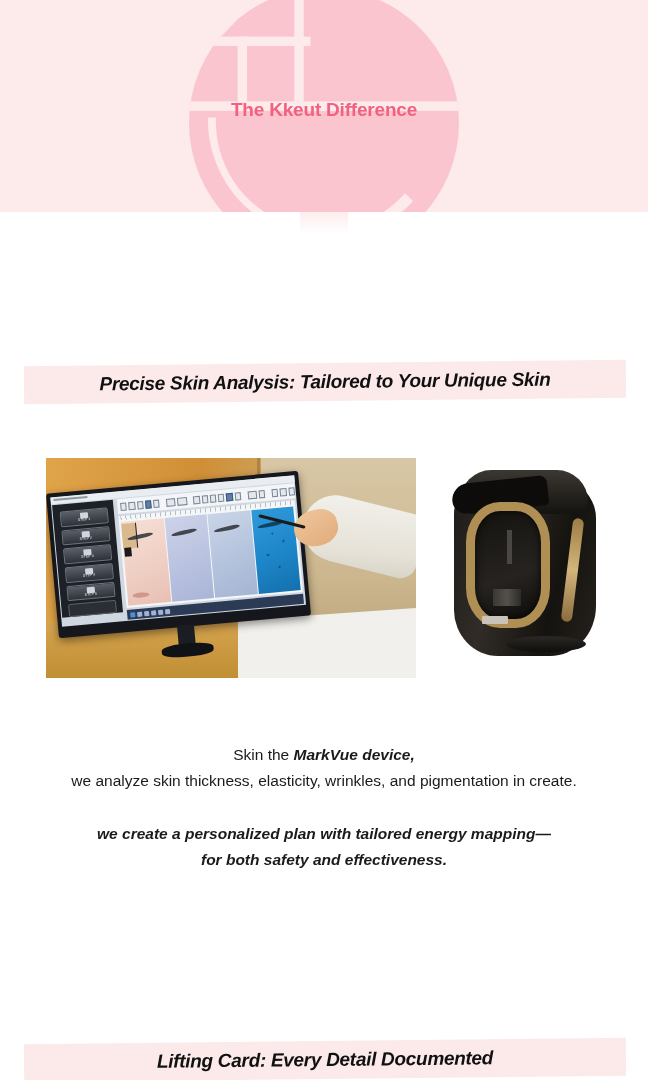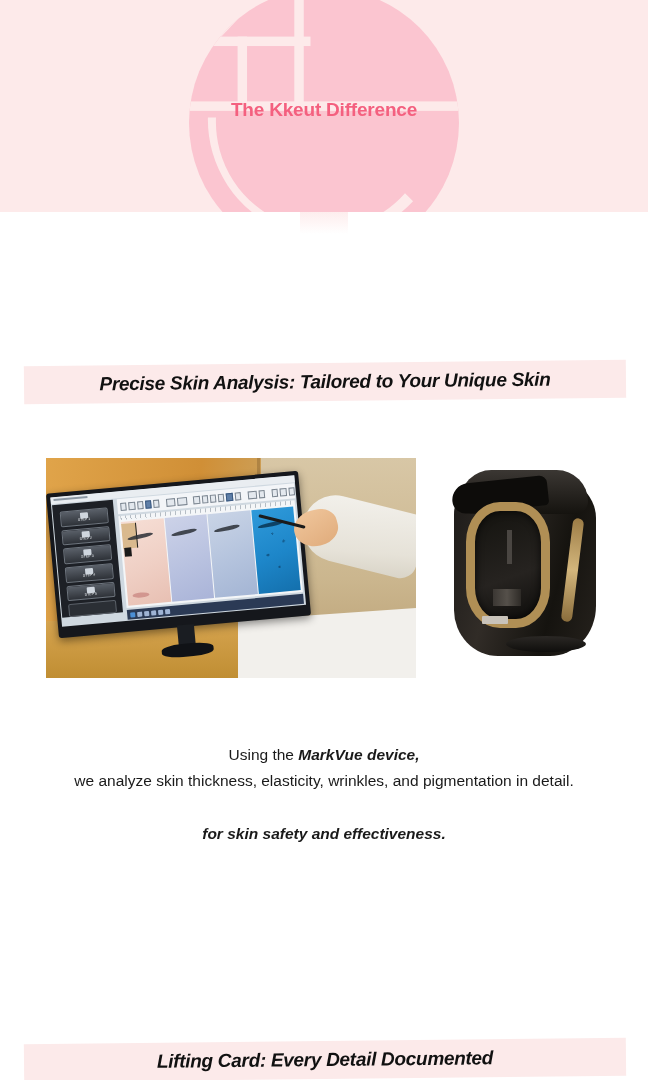--- a/index.html
+++ b/index.html
@@ -543,28 +543,29 @@
         <span class="dev-gold-stripe"></span>
         <span class="dev-label"></span>
         <span class="dev-base"></span>
       </div>
     </div>
 
   </div>
 
   <div class="copy">
     <p class="copy-para">
-      <span class="copy-line"><span>Using the </span><span class="em-inline">MarkVue device,</span></span>
-      <span class="copy-line">we analyze skin thickness, elasticity, wrinkles, and pigmentation in detail.</span>
+      <span class="copy-line"><span>Skin the </span><span class="em-inline">MarkVue device,</span></span>
+      <span class="copy-line">we analyze skin thickness, elasticity, wrinkles, and pigmentation in create.</span>
     </p>
 
     <span class="copy-spacer"></span>
 
     <p class="copy-para">
-      <span class="copy-line em">for skin safety and effectiveness.</span>
+      <span class="copy-line em">we create a personalized plan with tailored energy mapping—</span>
+      <span class="copy-line em">for both safety and effectiveness.</span>
     </p>
   </div>
 
   <div class="banner" id="banner-lifting">
     <span class="banner-text">Lifting Card: Every Detail Documented</span>
   </div>
 
 </div>
 
 </body></html>

